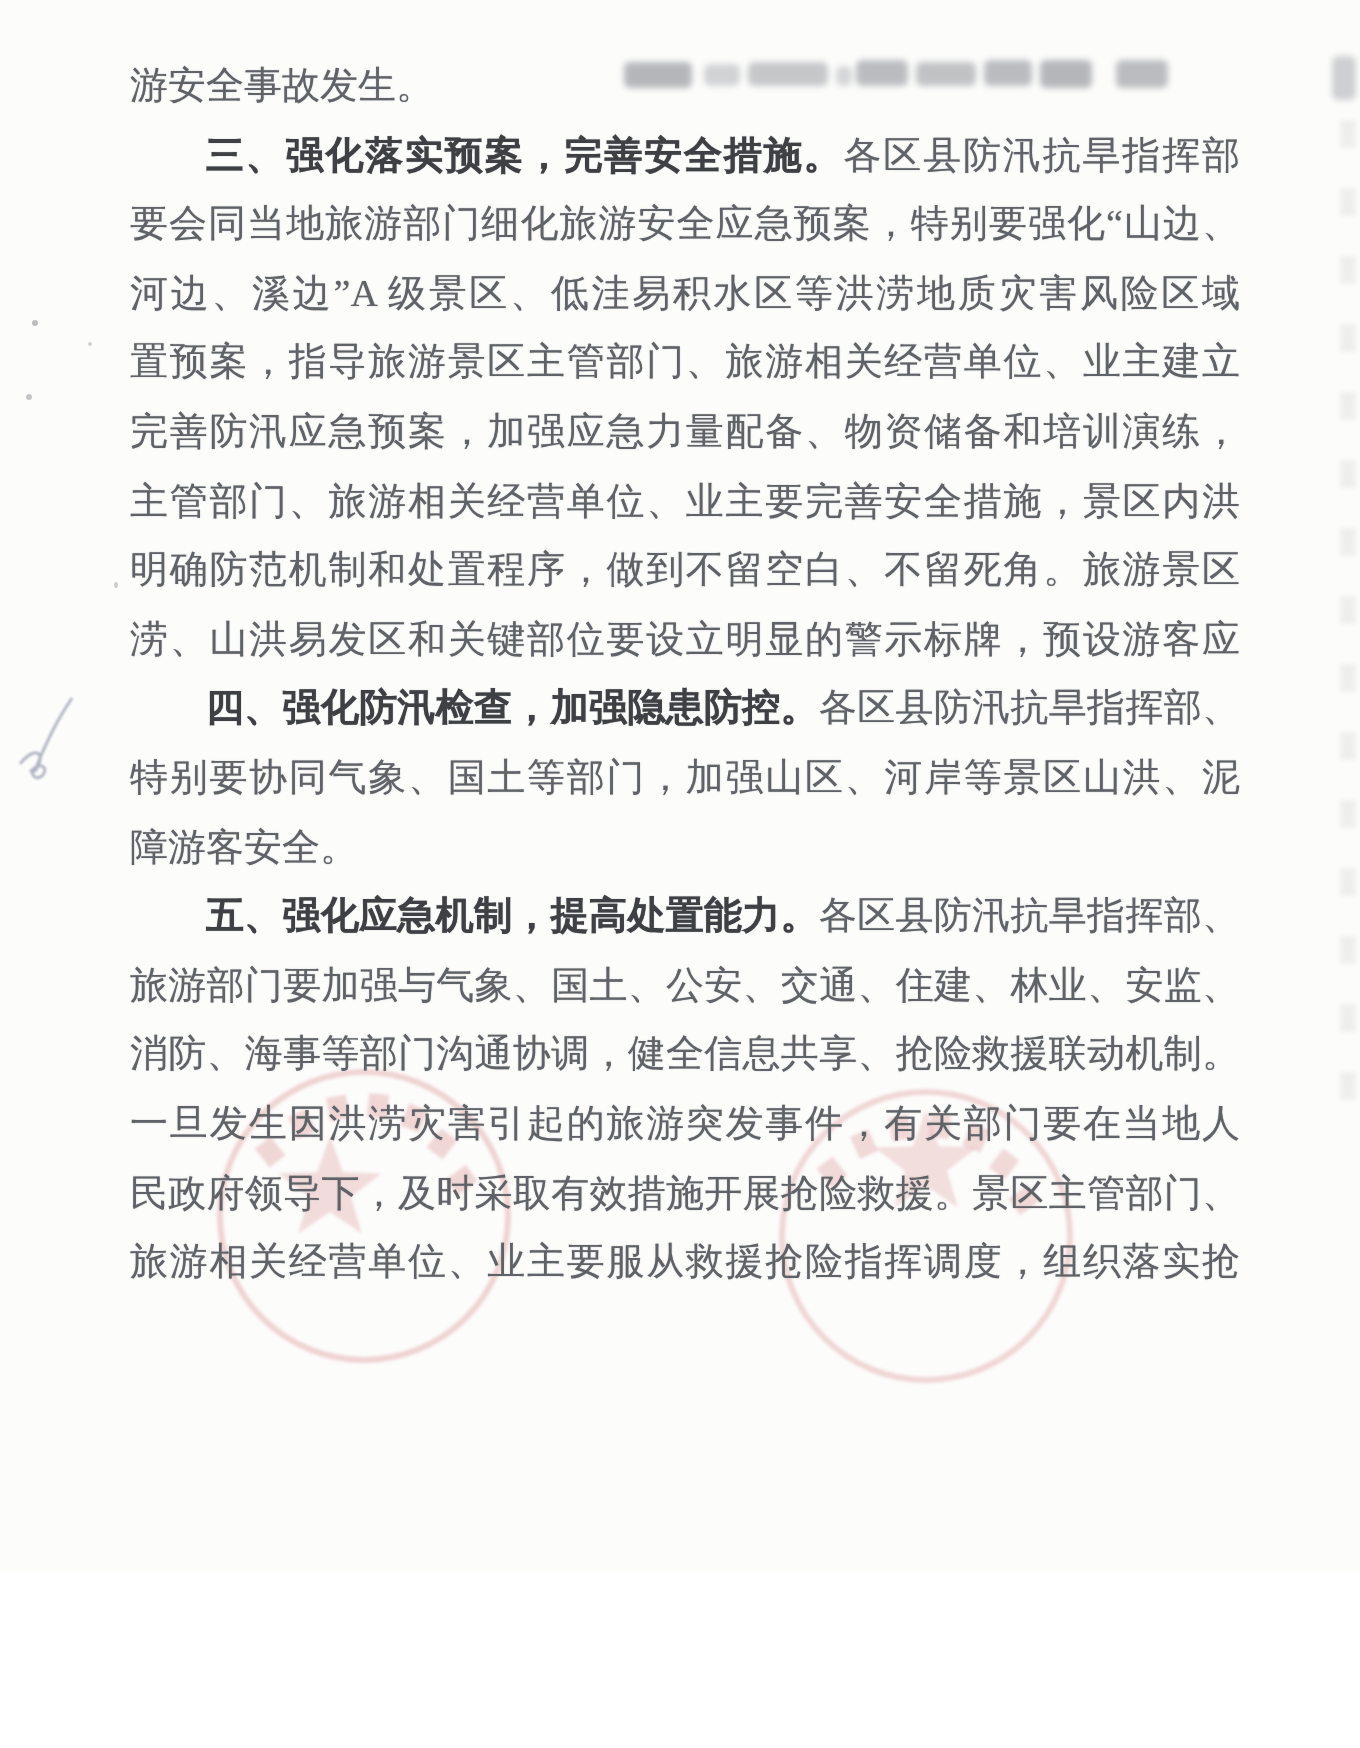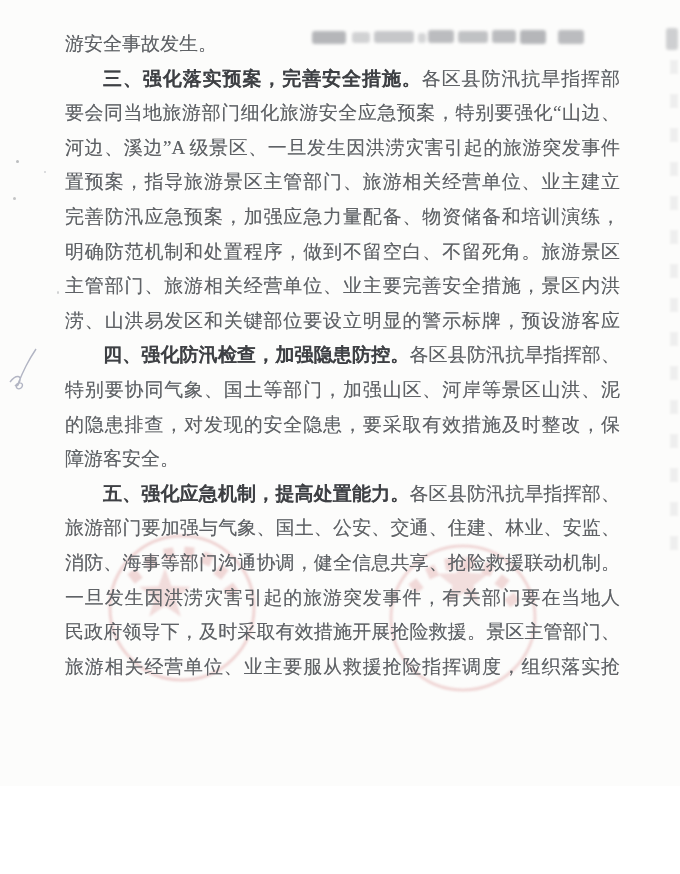--- a/index.html
+++ b/index.html
@@ -109,29 +109,28 @@
   </svg>
   <div class="speck s1"></div>
   <div class="speck s2"></div>
   <div class="speck s3"></div>
   <div class="speck s4"></div>
 
   <div class="text-block" id="lines">
       <div class="line"><span>游安全事故发生。</span></div>
       <div class="line j ind"><span class="hb">三、强化落实预案，完善安全措施。</span><span>各区县防汛抗旱指挥部</span></div>
       <div class="line j"><span>要会同当地旅游部门细化旅游安全应急预案，特别要强化“山边、</span></div>
-      <div class="line j"><span>河边、溪边”A 级景区、一旦发生因洪涝灾害引起的旅游突发事件</span></div>
+      <div class="line j"><span>河边、溪边”A 级景区、低洼易积水区等洪涝地质灾害风险区域</span></div>
       <div class="line j"><span>置预案，指导旅游景区主管部门、旅游相关经营单位、业主建立</span></div>
       <div class="line j"><span>完善防汛应急预案，加强应急力量配备、物资储备和培训演练，</span></div>
+      <div class="line j"><span>主管部门、旅游相关经营单位、业主要完善安全措施，景区内洪</span></div>
       <div class="line j"><span>明确防范机制和处置程序，做到不留空白、不留死角。旅游景区</span></div>
-      <div class="line j"><span>主管部门、旅游相关经营单位、业主要完善安全措施，景区内洪</span></div>
       <div class="line j"><span>涝、山洪易发区和关键部位要设立明显的警示标牌，预设游客应</span></div>
       <div class="line j ind"><span class="hb">四、强化防汛检查，加强隐患防控。</span><span>各区县防汛抗旱指挥部、</span></div>
       <div class="line j"><span>特别要协同气象、国土等部门，加强山区、河岸等景区山洪、泥</span></div>
-      <div class="line j"><span>的隐患排查，对发现的安全隐患，要采取有效措施及时整改，保</span></div>
       <div class="line"><span>障游客安全。</span></div>
       <div class="line j ind"><span class="hb">五、强化应急机制，提高处置能力。</span><span>各区县防汛抗旱指挥部、</span></div>
       <div class="line j"><span>旅游部门要加强与气象、国土、公安、交通、住建、林业、安监、</span></div>
       <div class="line j"><span>消防、海事等部门沟通协调，健全信息共享、抢险救援联动机制。</span></div>
       <div class="line j"><span>一旦发生因洪涝灾害引起的旅游突发事件，有关部门要在当地人</span></div>
       <div class="line j"><span>民政府领导下，及时采取有效措施开展抢险救援。景区主管部门、</span></div>
       <div class="line j"><span>旅游相关经营单位、业主要服从救援抢险指挥调度，组织落实抢</span></div>
     </div>
 
   <div class="page-number">— 3 —</div>

